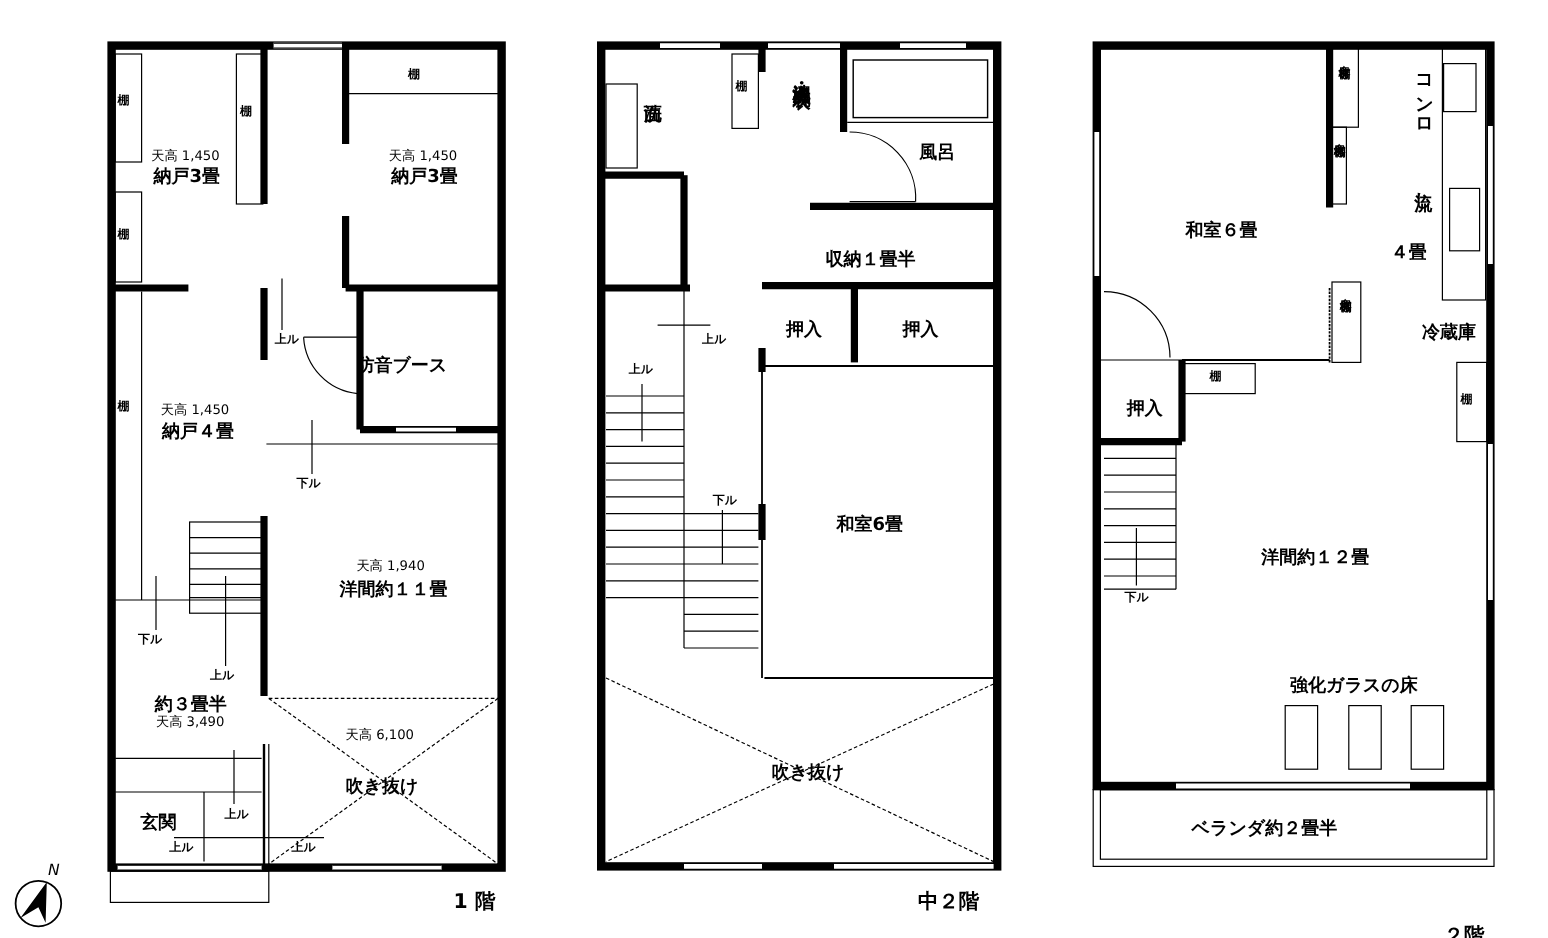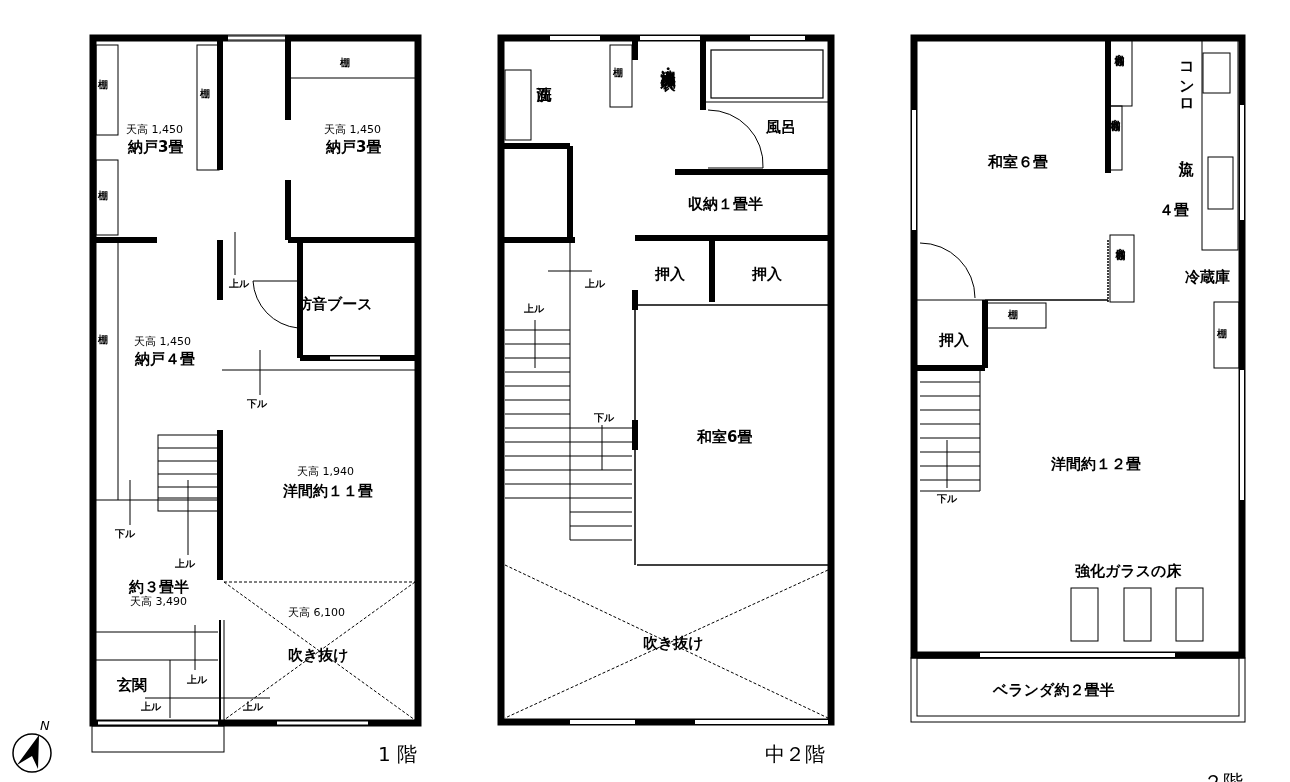--- a/index.html
+++ b/index.html
@@ -3,21 +3,21 @@
 <meta charset="utf-8">
 <style>
   html,body{margin:0;padding:0;background:#fff;}
   body{width:1290px;height:782px;position:relative;overflow:hidden;font-family:"DejaVu Sans",sans-serif;}
   svg{position:absolute;left:0;top:0;}
   .lbl{position:absolute;color:#000;white-space:nowrap;line-height:1;}
   .b{font-weight:bold;font-size:15px;}
   .s{font-size:11px;}
   .xs{font-size:10px;font-weight:bold;}
   .v{writing-mode:vertical-rl;text-orientation:upright;letter-spacing:1px;}
-  .floor{font-size:20px;}
+  .floor{font-size:17px;font-weight:bold;}
 </style>
 </head>
 <body>
 
 <svg width="1290" height="782" viewBox="0 0 1290 782" xmlns="http://www.w3.org/2000/svg">
   <g fill="none" stroke="#000">
 
     <g>
       <rect x="93" y="38" width="325" height="685" stroke-width="7"></rect>
 
@@ -224,31 +224,31 @@
 <span class="lbl xs" style="left:187px;top:675px">上ル</span>
 <span class="lbl xs" style="left:141px;top:702px">上ル</span>
 <span class="lbl xs" style="left:243px;top:702px">上ル</span>
 
 <span class="lbl floor" style="left:378px;top:744px">1 階</span>
 
 <span class="lbl b v" style="left:536px;top:75px">洗面</span>
 <span class="lbl xs" style="left:613px;top:68px">棚</span>
 <span class="lbl b v" style="left:660px;top:58px">洗濯機・脱衣</span>
 <span class="lbl b" style="left:766px;top:120px">風呂</span>
-<span class="lbl b" style="left:688px;top:197px">収納１畳半</span>
+<span class="lbl b" style="left:688px;top:209px">収納１畳半</span>
 <span class="lbl b" style="left:655px;top:267px">押入</span>
 <span class="lbl b" style="left:752px;top:267px">押入</span>
 <span class="lbl b" style="left:697px;top:430px">和室6畳</span>
 <span class="lbl b" style="left:643px;top:636px">吹き抜け</span>
 <span class="lbl xs" style="left:585px;top:279px">上ル</span>
 <span class="lbl xs" style="left:524px;top:304px">上ル</span>
 <span class="lbl xs" style="left:594px;top:413px">下ル</span>
 <span class="lbl floor" style="left:765px;top:744px">中２階</span>
 
-<span class="lbl b" style="left:988px;top:155px">和室６畳</span>
+<span class="lbl b" style="left:988px;top:185px">和室６畳</span>
 <span class="lbl xs v" style="left:1114px;top:46px">食器棚</span>
 <span class="lbl xs v" style="left:1110px;top:111px">食器棚</span>
 <span class="lbl xs v" style="left:1115px;top:240px">食器棚</span>
 <span class="lbl b v" style="left:1179px;top:52px">コンロ</span>
 <span class="lbl b v" style="left:1178px;top:148px">流し</span>
 <span class="lbl b" style="left:1159px;top:203px">４畳</span>
 <span class="lbl b" style="left:1185px;top:270px">冷蔵庫</span>
 <span class="lbl xs" style="left:1217px;top:329px">棚</span>
 <span class="lbl xs" style="left:1008px;top:310px">棚</span>
 <span class="lbl b" style="left:939px;top:333px">押入</span>

